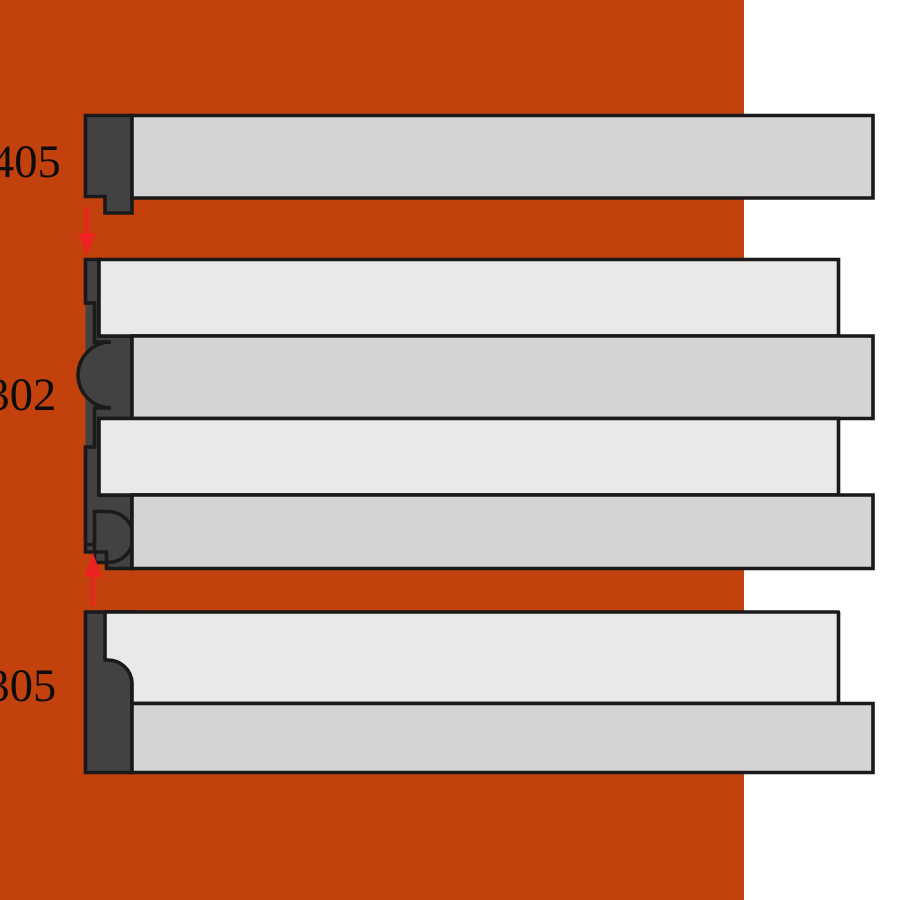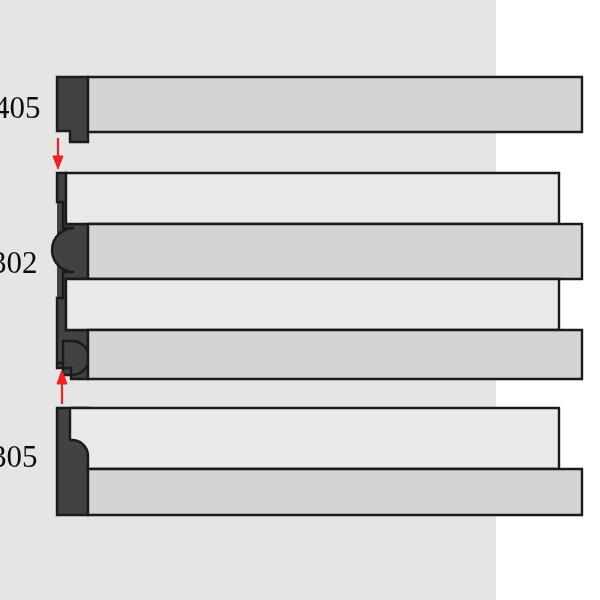--- a/index.html
+++ b/index.html
@@ -10,21 +10,21 @@
   body {
     width: 600px;
     height: 600px;
     font-family: "Liberation Serif", serif;
     overflow: hidden;
   }
   #stage {
     position: relative;
     width: 496px;
     height: 600px;
-    background: #e5e5e5;
+    background: #c2410c;
   }
   #figure-svg {
     position: absolute;
     left: 0;
     top: 0;
     width: 600px;
     height: 600px;
     display: block;
   }
   .ref-label {

